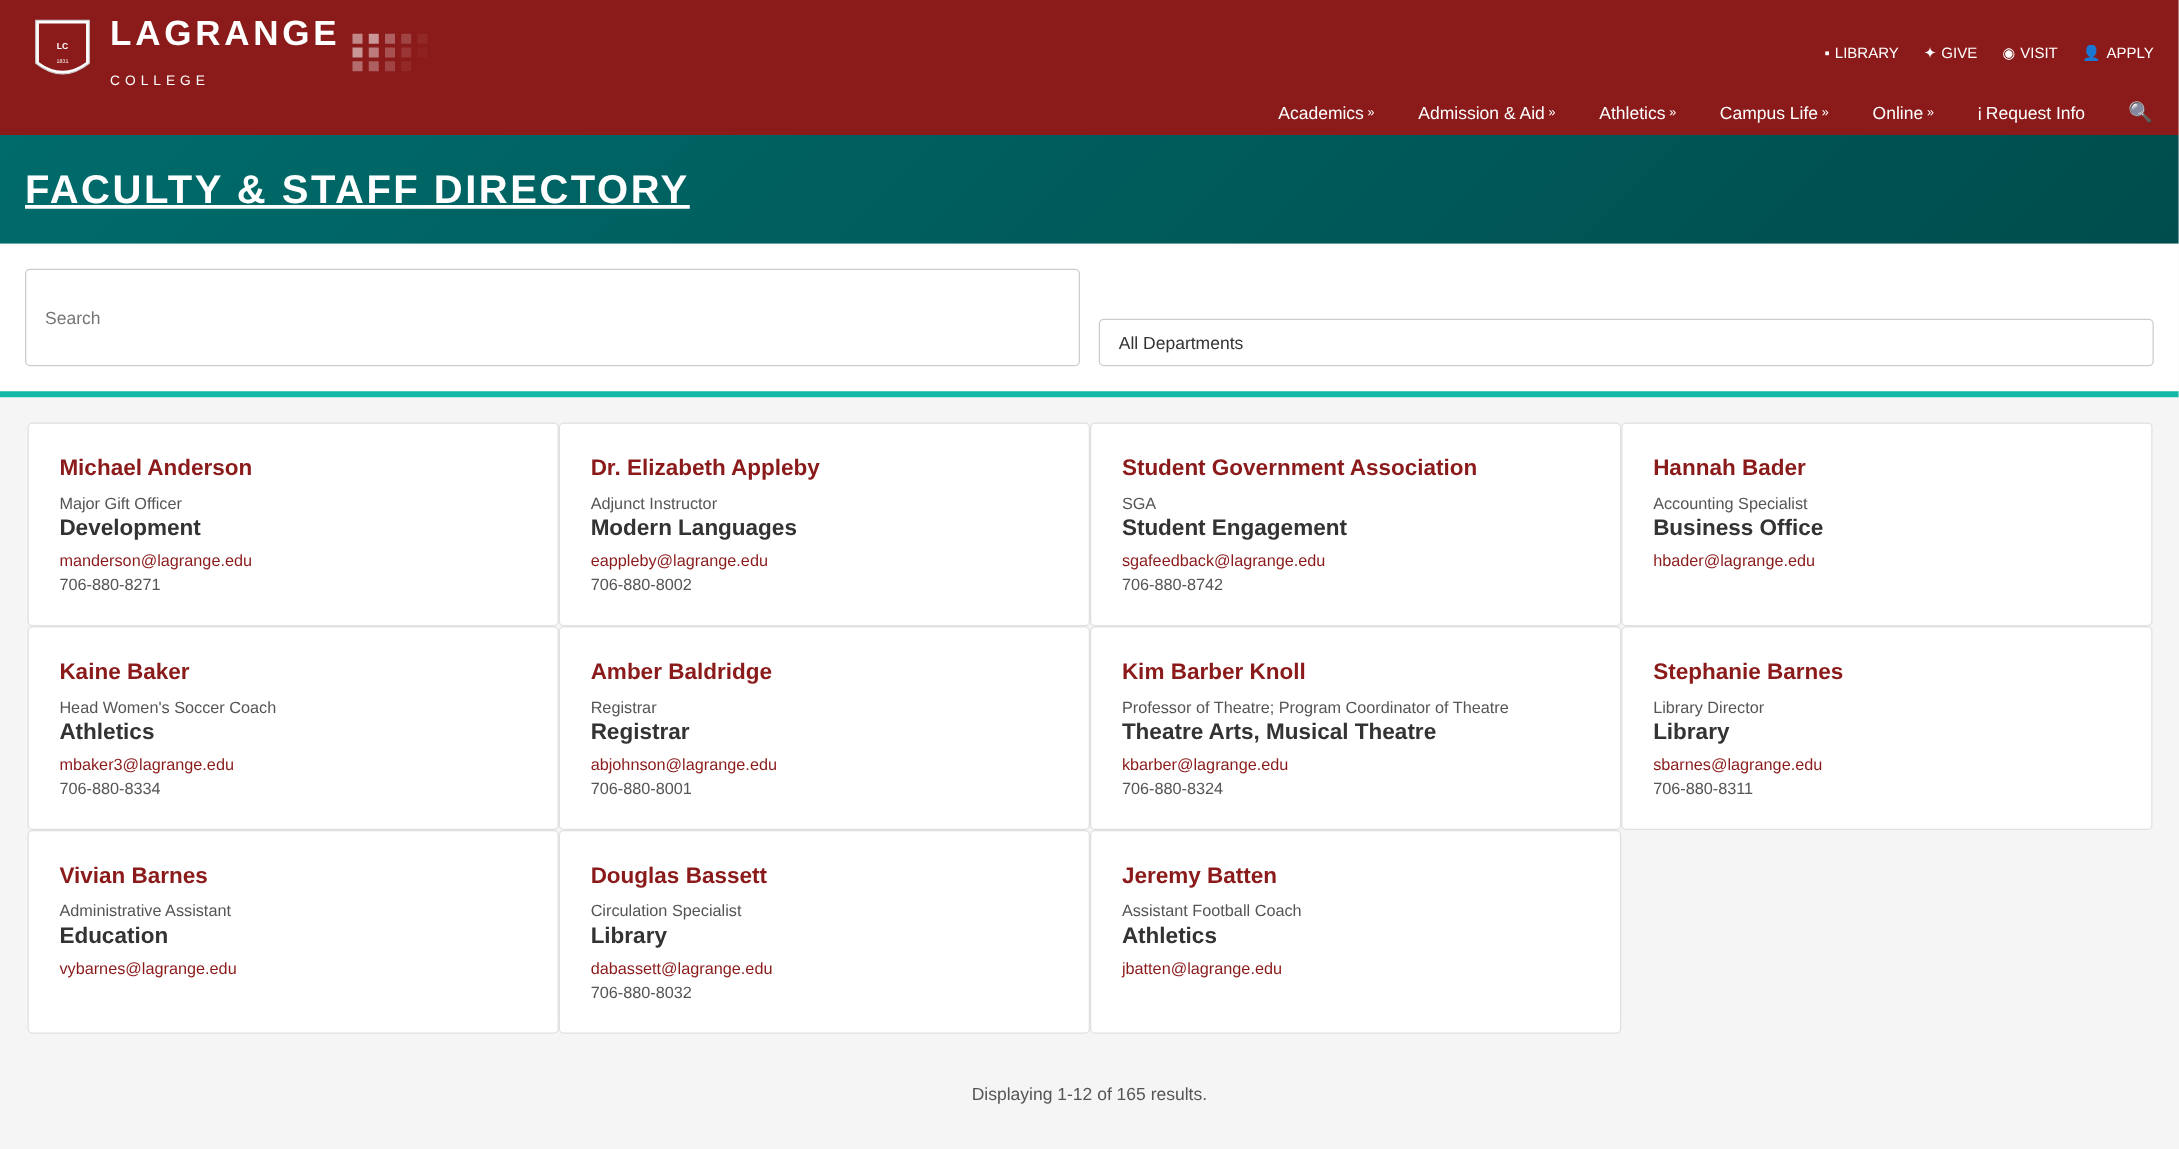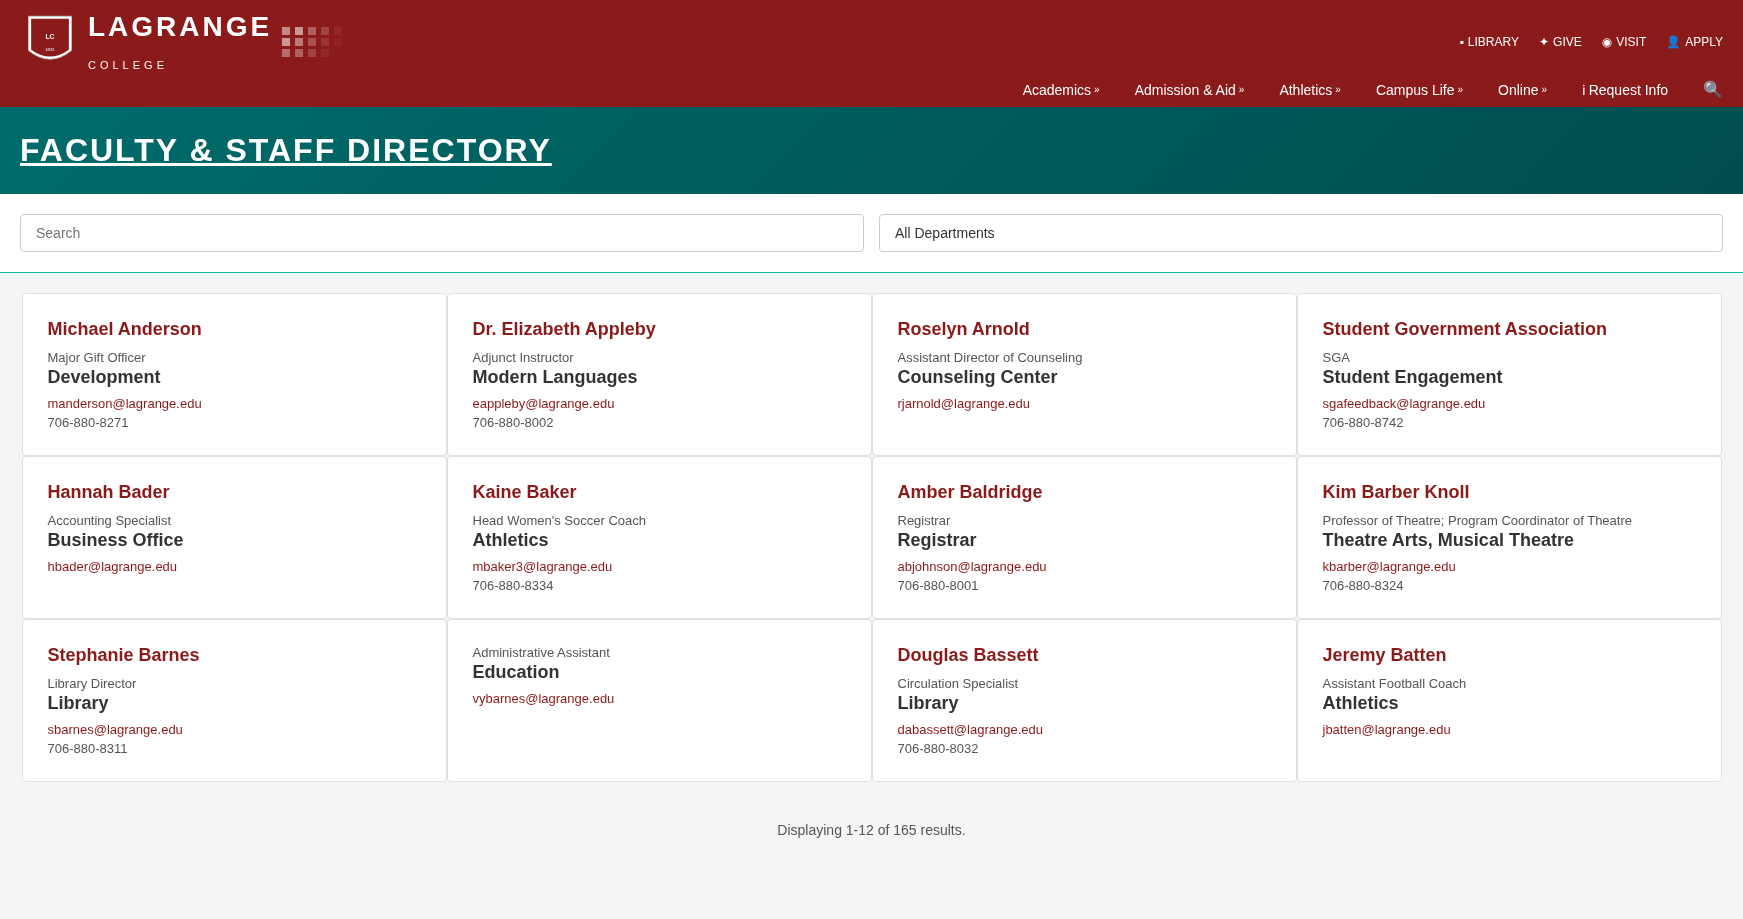--- a/index.html
+++ b/index.html
@@ -65,21 +65,21 @@
       text-transform: uppercase;
       text-decoration: underline;
     }
 
     
     .search-area {
       background: white;
       padding: 20px;
       display: flex;
       gap: 15px;
-      border-bottom: 1px solid #14b8a6;
+      border-bottom: 5px solid #14b8a6;
     }
     .search-input-wrap {
       flex: 1;
       border: 1px solid #ccc;
       border-radius: 4px;
       padding: 10px 15px;
       display: flex;
       align-items: center;
     }
     .search-input-wrap input {
@@ -92,20 +92,21 @@
     .department-select {
       flex: 1;
       border: 1px solid #ccc;
       border-radius: 4px;
       padding: 10px 15px;
       font-size: 14px;
       color: #333;
       background: white;
       appearance: none;
       cursor: pointer;
+      margin-top: 40px;
     }
 
     
     .directory-container {
       padding: 20px;
       background: #f5f5f5;
     }
     .directory-grid {
       display: grid;
       grid-template-columns: repeat(4, 1fr);
@@ -296,27 +297,20 @@
       <div class="staff-phone">706-880-8271</div>
     </div>
       <div class="staff-card">
       <a class="staff-name">Dr. Elizabeth Appleby</a>
       <div class="staff-title">Adjunct Instructor</div>
       <div class="staff-dept">Modern Languages</div>
       <a class="staff-email" href="mailto:eappleby@lagrange.edu">eappleby@lagrange.edu</a>
       <div class="staff-phone">706-880-8002</div>
     </div>
       <div class="staff-card">
-      <a class="staff-name">Roselyn Arnold</a>
-      <div class="staff-title">Assistant Director of Counseling</div>
-      <div class="staff-dept">Counseling Center</div>
-      <a class="staff-email" href="mailto:rjarnold@lagrange.edu">rjarnold@lagrange.edu</a>
-
-    </div>
-      <div class="staff-card">
       <a class="staff-name">Student Government Association</a>
       <div class="staff-title">SGA</div>
       <div class="staff-dept">Student Engagement</div>
       <a class="staff-email" href="mailto:sgafeedback@lagrange.edu">sgafeedback@lagrange.edu</a>
       <div class="staff-phone">706-880-8742</div>
     </div>
       <div class="staff-card">
       <a class="staff-name">Hannah Bader</a>
       <div class="staff-title">Accounting Specialist</div>
       <div class="staff-dept">Business Office</div>
@@ -345,20 +339,21 @@
       <div class="staff-phone">706-880-8324</div>
     </div>
       <div class="staff-card">
       <a class="staff-name">Stephanie Barnes</a>
       <div class="staff-title">Library Director</div>
       <div class="staff-dept">Library</div>
       <a class="staff-email" href="mailto:sbarnes@lagrange.edu">sbarnes@lagrange.edu</a>
       <div class="staff-phone">706-880-8311</div>
     </div>
       <div class="staff-card">
+      <a class="staff-name">Vivian Barnes</a>
       <div class="staff-title">Administrative Assistant</div>
       <div class="staff-dept">Education</div>
       <a class="staff-email" href="mailto:vybarnes@lagrange.edu">vybarnes@lagrange.edu</a>
 
     </div>
       <div class="staff-card">
       <a class="staff-name">Douglas Bassett</a>
       <div class="staff-title">Circulation Specialist</div>
       <div class="staff-dept">Library</div>
       <a class="staff-email" href="mailto:dabassett@lagrange.edu">dabassett@lagrange.edu</a>

